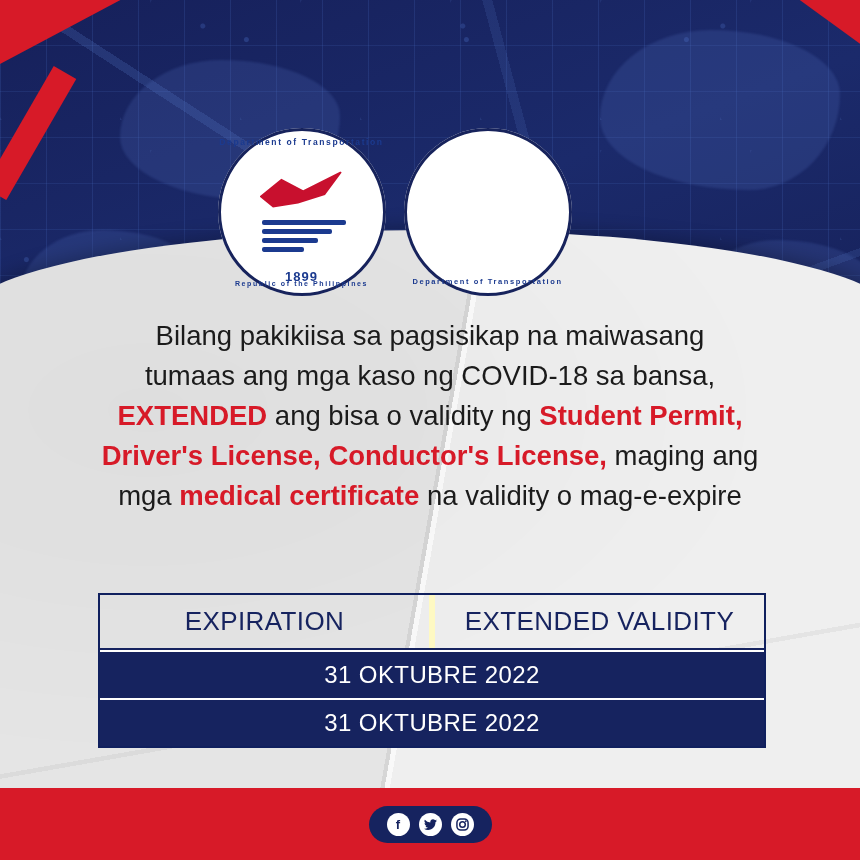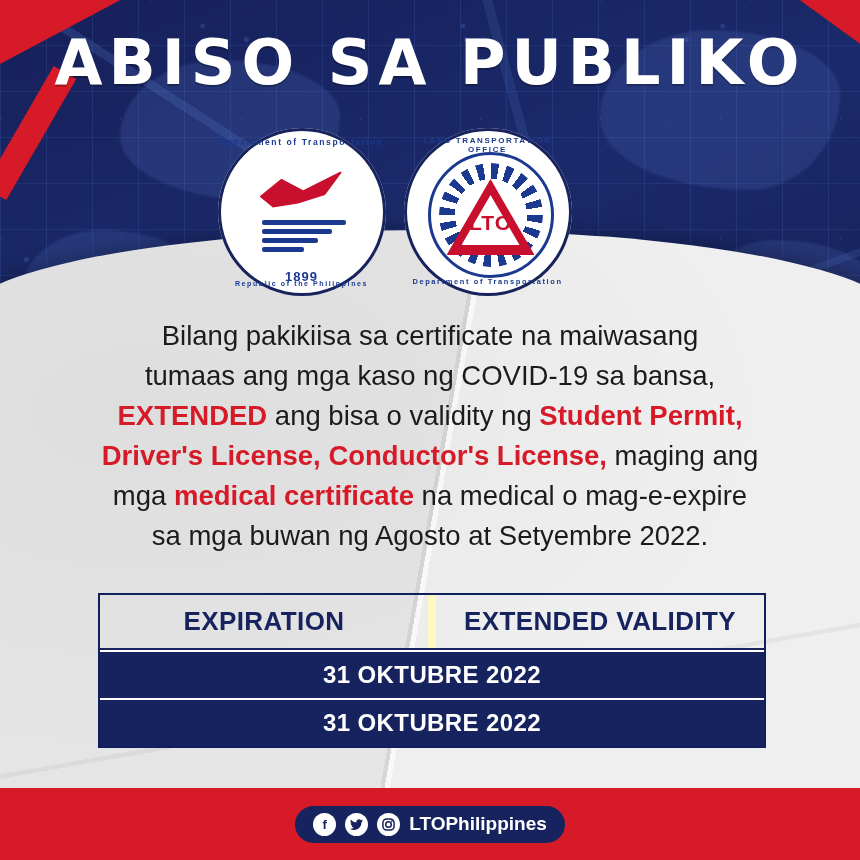--- a/index.html
+++ b/index.html
@@ -289,35 +289,35 @@
     border: 2px solid #10205e;
     z-index: 6;
   }
   .trow {
     display: flex;
   }
   .trow + .trow { border-top: 2px solid #ffffff; }
   .tcell {
     flex: 1 1 0;
     text-align: center;
-    font-weight: bold;
+    font-weight: normal;
     color: #ffffff;
     background: #16235f;
     padding: 9px 6px;
     font-size: 24px;
     letter-spacing: 0.4px;
   }
   .thead .tcell {
     font-size: 26px;
     background: transparent;
     color: #16235f;
     padding: 11px 6px;
   }
   .tcell + .tcell { border-left: 2px solid #ffffff; }
-  .thead .tcell + .tcell { border-left: 8px solid #fef9c3; }
+  .thead .tcell + .tcell { border-left: 6px solid #fef9c3; }
   .thead { border-bottom: 2px solid #16235f; }
   
   .footer {
     position: absolute;
     left: 0;
     bottom: 0;
     width: 860px;
     height: 72px;
     background: #d71a28;
     z-index: 7;
@@ -360,58 +360,50 @@
   <div class="bg-map"></div>
   <div class="bg-blotch" style="left:120px;top:60px;width:220px;height:140px;"></div>
   <div class="bg-blotch" style="left:600px;top:30px;width:240px;height:160px;"></div>
   <div class="bg-blotch" style="left:20px;top:230px;width:180px;height:120px;"></div>
   <div class="bg-blotch" style="left:690px;top:240px;width:190px;height:130px;"></div>
 
   <div class="red-corner"></div>
   <div class="red-corner2"></div>
   <div class="red-right"></div>
 
-  <div class="title">ABISO SA PUBLIKO</div>
 
   <div class="logos">
     <div class="logo">
       <div class="ring-label ring-top">Department of Transportation</div>
       <div class="ring-label ring-bottom" style="font-size:7px;">Republic of the Philippines</div>
       <div class="dotr-inner">
         <div class="dotr-bird"></div>
         <div class="dotr-stripes">
           <i></i>
             <i></i>
             <i></i>
             <i></i>
         </div>
       </div>
       <div class="logo-year">1899</div>
     </div>
 
     <div class="logo">
-      <div class="ring-label ring-lto-top">LAND TRANSPORTATION OFFICE</div>
       <div class="ring-label ring-lto-bottom">Department of Transportation</div>
-      <div class="lto-inner">
-        <div class="lto-gear"></div>
-        <div class="lto-tri"></div>
-        <div class="lto-word">LTO</div>
-      </div>
     </div>
   </div>
 
   <div class="paper"></div>
 
   <div class="body-text">
-    <span>Bilang pakikiisa sa certificate na maiwasang</span><br>
-    <span>tumaas ang mga kaso ng COVID-19 sa bansa,</span><br>
+    <span>Bilang pakikiisa sa pagsisikap na maiwasang</span><br>
+    <span>tumaas ang mga kaso ng COVID-18 sa bansa,</span><br>
     <b>EXTENDED</b><span> ang bisa o validity ng </span><b>Student Permit,</b><br>
     <b>Driver's License, Conductor's License,</b><span> maging ang</span><br>
-    <span>mga </span><b>medical certificate</b><span> na medical o mag-e-expire</span><br>
-    <span>sa mga buwan ng Agosto at Setyembre 2022.</span>
+    <span>mga </span><b>medical certificate</b><span> na validity o mag-e-expire</span><br>
   </div>
 
   <div class="table">
     <div class="trow thead">
       <div class="tcell">EXPIRATION</div>
       <div class="tcell">EXTENDED VALIDITY</div>
     </div>
     <div class="trow">
       <div class="tcell">31 OKTUBRE 2022</div>
     </div>
@@ -428,17 +420,16 @@
             <path fill="#16235f" d="M16 1.6a6.5 6.5 0 0 1-1.9.5A3.3 3.3 0 0 0 15.5.3a6.6 6.6 0 0 1-2.1.8A3.3 3.3 0 0 0 7.8 4 9.3 9.3 0 0 1 1.1.6 3.3 3.3 0 0 0 2.1 5 3.3 3.3 0 0 1 .6 4.6a3.3 3.3 0 0 0 2.6 3.3 3.3 3.3 0 0 1-1.5.1 3.3 3.3 0 0 0 3.1 2.3A6.6 6.6 0 0 1 0 11.7a9.3 9.3 0 0 0 5 1.5c6 0 9.3-5 9.1-9.5A6.7 6.7 0 0 0 16 1.6z"></path>
           </svg>
       </span>
       <span class="sicon">
         <svg width="13" height="13" viewBox="0 0 14 14">
             <rect x="1" y="1" width="12" height="12" rx="4" fill="none" stroke="#16235f" stroke-width="1.6"></rect>
             <circle cx="7" cy="7" r="3" fill="none" stroke="#16235f" stroke-width="1.6"></circle>
             <circle cx="10.6" cy="3.4" r="0.9" fill="#16235f"></circle>
           </svg>
       </span>
-      <span>LTOPhilippines</span>
     </div>
   </div>
 
 </div>
 
 </body></html>

